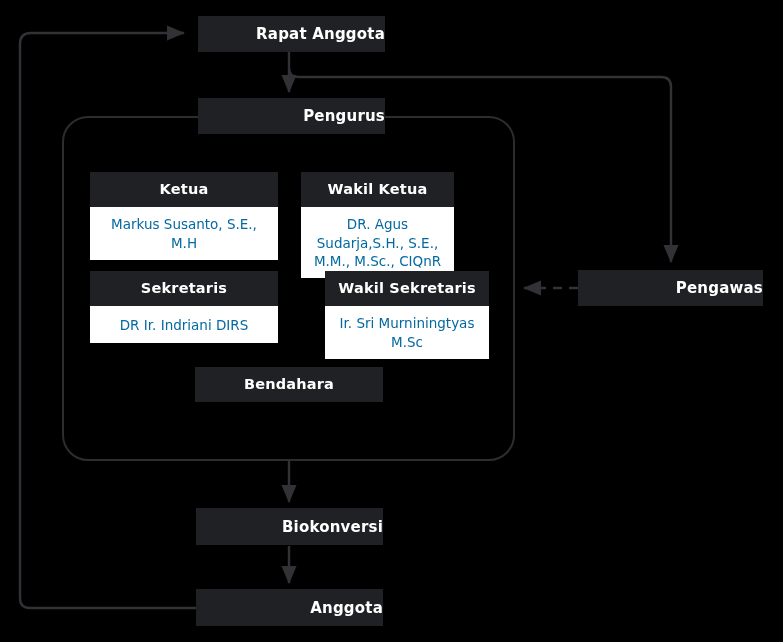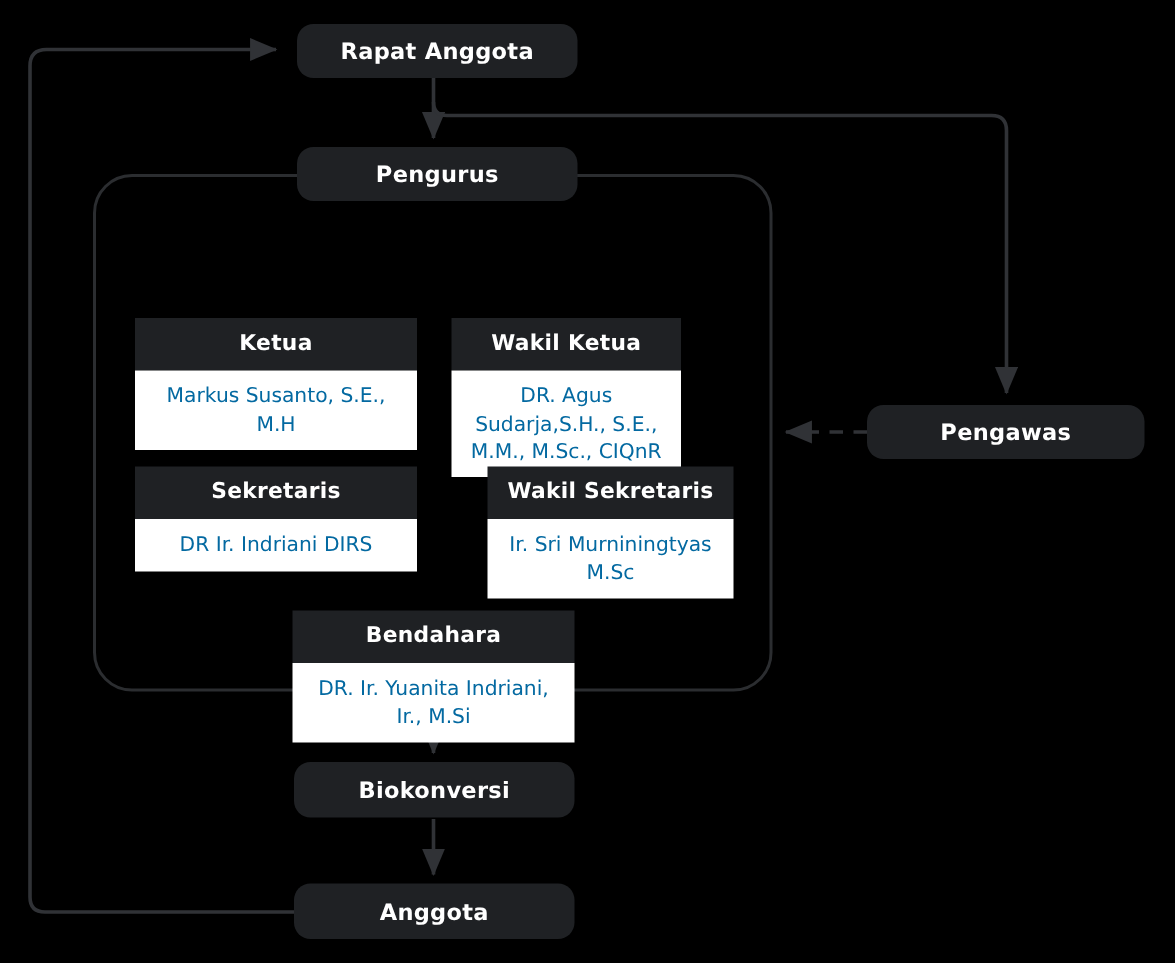--- a/index.html
+++ b/index.html
@@ -31,27 +31,26 @@
     pointer-events: none;
   }
 
   
   .node {
     position: absolute;
     background: #1f2124;
     color: #ffffff;
     display: flex;
     align-items: center;
-    justify-content: center;
+    justify-content: flex-end;
     font-weight: bold;
     font-size: 15px;
     letter-spacing: .2px;
     box-sizing: border-box;
     text-align: center;
-    border-radius: 11px;
   }
 
   
   .group-frame {
     position: absolute;
     left: 62px;
     top: 116px;
     width: 453px;
     height: 345px;
     border: 2px solid #2b2d30;
@@ -69,21 +68,20 @@
   }
   .card-title {
     background: #1f2124;
     color: #ffffff;
     font-weight: bold;
     font-size: 14.5px;
     letter-spacing: .2px;
     text-align: center;
     padding: 9px 6px;
     line-height: 1.2;
-    margin-top: 40px;
   }
   .card-body {
     background: #ffffff;
     color: #0369a1;
     font-size: 13.5px;
     font-weight: normal;
     text-align: center;
     line-height: 1.35;
     padding: 8px 8px;
     flex: 1;
@@ -160,16 +158,15 @@
     <div class="card-body">DR Ir. Indriani DIRS</div>
   </div>
 
   <div class="card" style="left:301px; top:271px; width:188px; height:72px;padding-left:24px;">
     <div class="card-title">Wakil Sekretaris</div>
     <div class="card-body">Ir. Sri Murniningtyas M.Sc</div>
   </div>
 
   <div class="card" style="left:195px; top:367px; width:188px; height:74px;">
     <div class="card-title">Bendahara</div>
-    <div class="card-body">DR. Ir. Yuanita Indriani, Ir., M.Si</div>
   </div>
 
 </div>
 
 </body></html>

